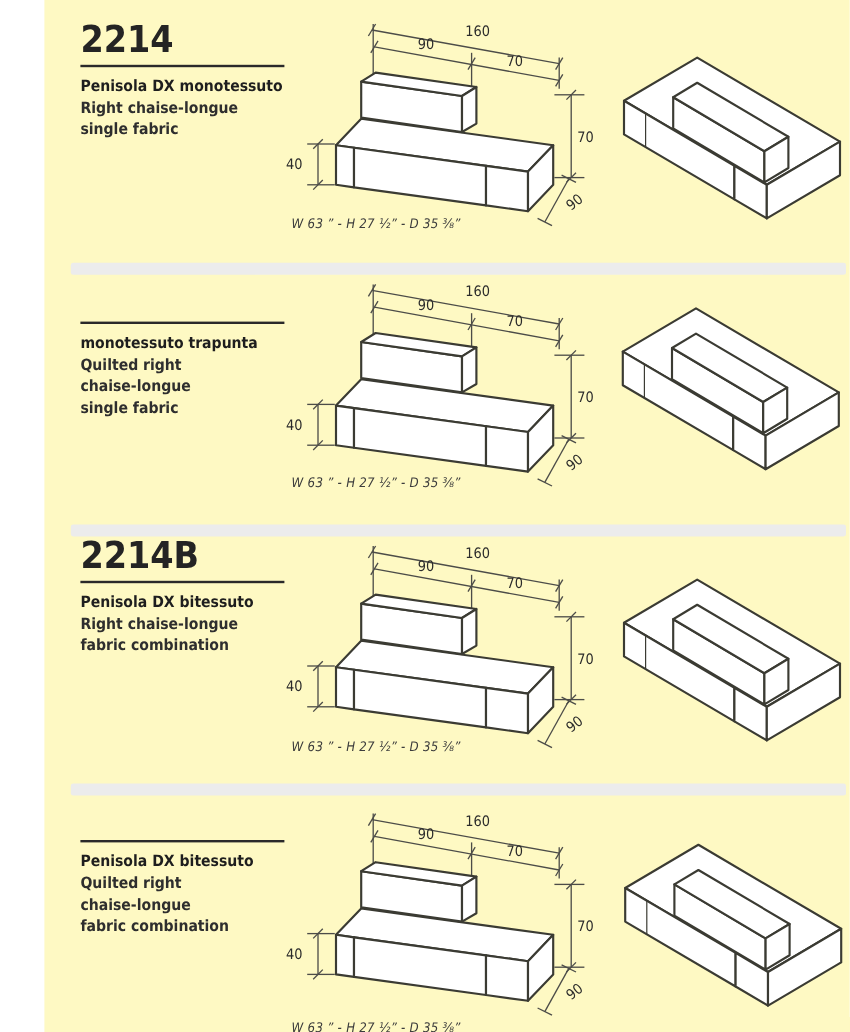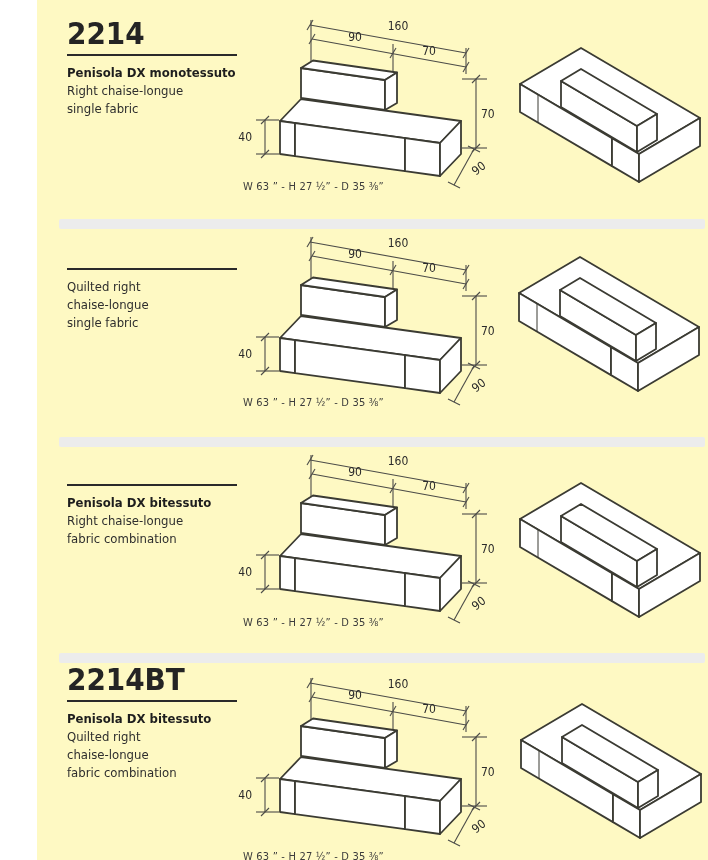--- a/index.html
+++ b/index.html
@@ -2,23 +2,23 @@
 <html><head>
 <meta charset="utf-8">
 <style>
   html,body{margin:0;padding:0;background:#fff;}
   #page{position:relative;width:708px;height:860px;background:#fef9c3;overflow:hidden;
         font-family:"DejaVu Sans","Liberation Sans",sans-serif;font-stretch:condensed;color:#2e2e2e;margin-left:37px;}
   .abs{position:absolute;}
   .code{margin:0;font-size:31px;font-weight:700;color:#242424;letter-spacing:0;line-height:1;}
   .rule{height:2px;background:#2a2a2a;width:170px;}
   .desc{width:190px;line-height:18px;font-size:13px;white-space:nowrap;}
-  .desc p{margin:0;}
+  .desc p{margin:0;font-weight:bold;}
   .desc .b{font-weight:700;color:#1e1e1e;}
-  .note{font-size:11px;color:#3c3c3c;letter-spacing:.2px;white-space:nowrap;}
+  .note{font-size:11px;color:#3c3c3c;letter-spacing:.2px;white-space:nowrap;font-style:italic;}
   .sep{left:22px;width:646px;height:10px;background:#ececec;border-radius:2px;}
 
   
   svg.draw{overflow:visible;}
   svg.draw .face{fill:#ffffff;stroke:#3b3b33;stroke-width:1.8;stroke-linejoin:round;stroke-linecap:round;}
   svg.draw .seam{stroke:#3b3b33;stroke-width:1;fill:none;}
   svg.draw .dim line{stroke:#4c4c48;stroke-width:1.1;}
   svg.draw .dim text{font-size:12px;fill:#2b2b2b;font-stretch:condensed;}
 
   
@@ -117,20 +117,21 @@
       <line class="seam" x1="41" y1="65.6" x2="41" y2="93.6"></line>
       <path class="face f-end" d="M64,52 L140,97 L140,123 L64,78 Z"></path>
       <path class="face f-bartop" d="M64,52 L84,40 L160,85 L140,97 Z"></path>
       <path class="face f-end" d="M140,97 L160,85 L160,111 L140,123 Z"></path>
     </g>
   </svg>
 
   <div class="abs sep" style="top:219px"></div>
   <div class="abs rule" style="left:30px;top:268px"></div>
   <div class="abs desc" style="left:30px;top:278px">
+    <p class="b">monotessuto trapunta</p>
     <p>Quilted right</p>
     <p>chaise-longue</p>
     <p>single fabric</p>
   </div>
 
   <svg class="abs draw v-qs" style="left:196px;top:227px" width="265" height="200" viewBox="0 0 265 200">
     <g class="dim">
       <line x1="78" y1="10" x2="78" y2="54"></line>
         <line x1="160" y1="34" x2="160" y2="64"></line>
         <line x1="233" y1="38" x2="233" y2="64"></line>
@@ -181,20 +182,21 @@
       <path class="face f-end" d="M115,109.1 L142,125 L142,153 L115,137.1 Z"></path>
       <path class="face f-end" d="M142,125 L203,89 L203,117 L142,153 Z"></path>
       <line class="seam" x1="41" y1="65.6" x2="41" y2="93.6"></line>
       <path class="face f-end" d="M64,52 L140,97 L140,123 L64,78 Z"></path>
       <path class="face f-bartop" d="M64,52 L84,40 L160,85 L140,97 Z"></path>
       <path class="face f-end" d="M140,97 L160,85 L160,111 L140,123 Z"></path>
     </g>
   </svg>
 
   <div class="abs sep" style="top:437px"></div>
+  <h2 class="abs code" style="left:30px;top:448px">2214B</h2>
   <div class="abs rule" style="left:30px;top:484px"></div>
   <div class="abs desc" style="left:30px;top:494px">
     <p class="b">Penisola DX bitessuto</p>
     <p>Right chaise-longue</p>
     <p>fabric combination</p>
   </div>
 
   <svg class="abs draw v-bi" style="left:196px;top:445px" width="265" height="200" viewBox="0 0 265 200">
     <g class="dim">
       <line x1="78" y1="10" x2="78" y2="54"></line>
@@ -247,21 +249,20 @@
       <path class="face f-end" d="M115,109.1 L142,125 L142,153 L115,137.1 Z"></path>
       <path class="face f-end" d="M142,125 L203,89 L203,117 L142,153 Z"></path>
       <line class="seam" x1="41" y1="65.6" x2="41" y2="93.6"></line>
       <path class="face f-end" d="M64,52 L140,97 L140,123 L64,78 Z"></path>
       <path class="face f-bartop" d="M64,52 L84,40 L160,85 L140,97 Z"></path>
       <path class="face f-end" d="M140,97 L160,85 L160,111 L140,123 Z"></path>
     </g>
   </svg>
 
   <div class="abs sep" style="top:653px"></div>
-  <h2 class="abs code" style="left:30px;top:664px">2214BT</h2>
   <div class="abs rule" style="left:30px;top:700px"></div>
   <div class="abs desc" style="left:30px;top:710px">
     <p class="b">Penisola DX bitessuto</p>
     <p>Quilted right</p>
     <p>chaise-longue</p>
     <p>fabric combination</p>
   </div>
 
   <svg class="abs draw v-qb" style="left:196px;top:668px" width="265" height="200" viewBox="0 0 265 200">
     <g class="dim">

